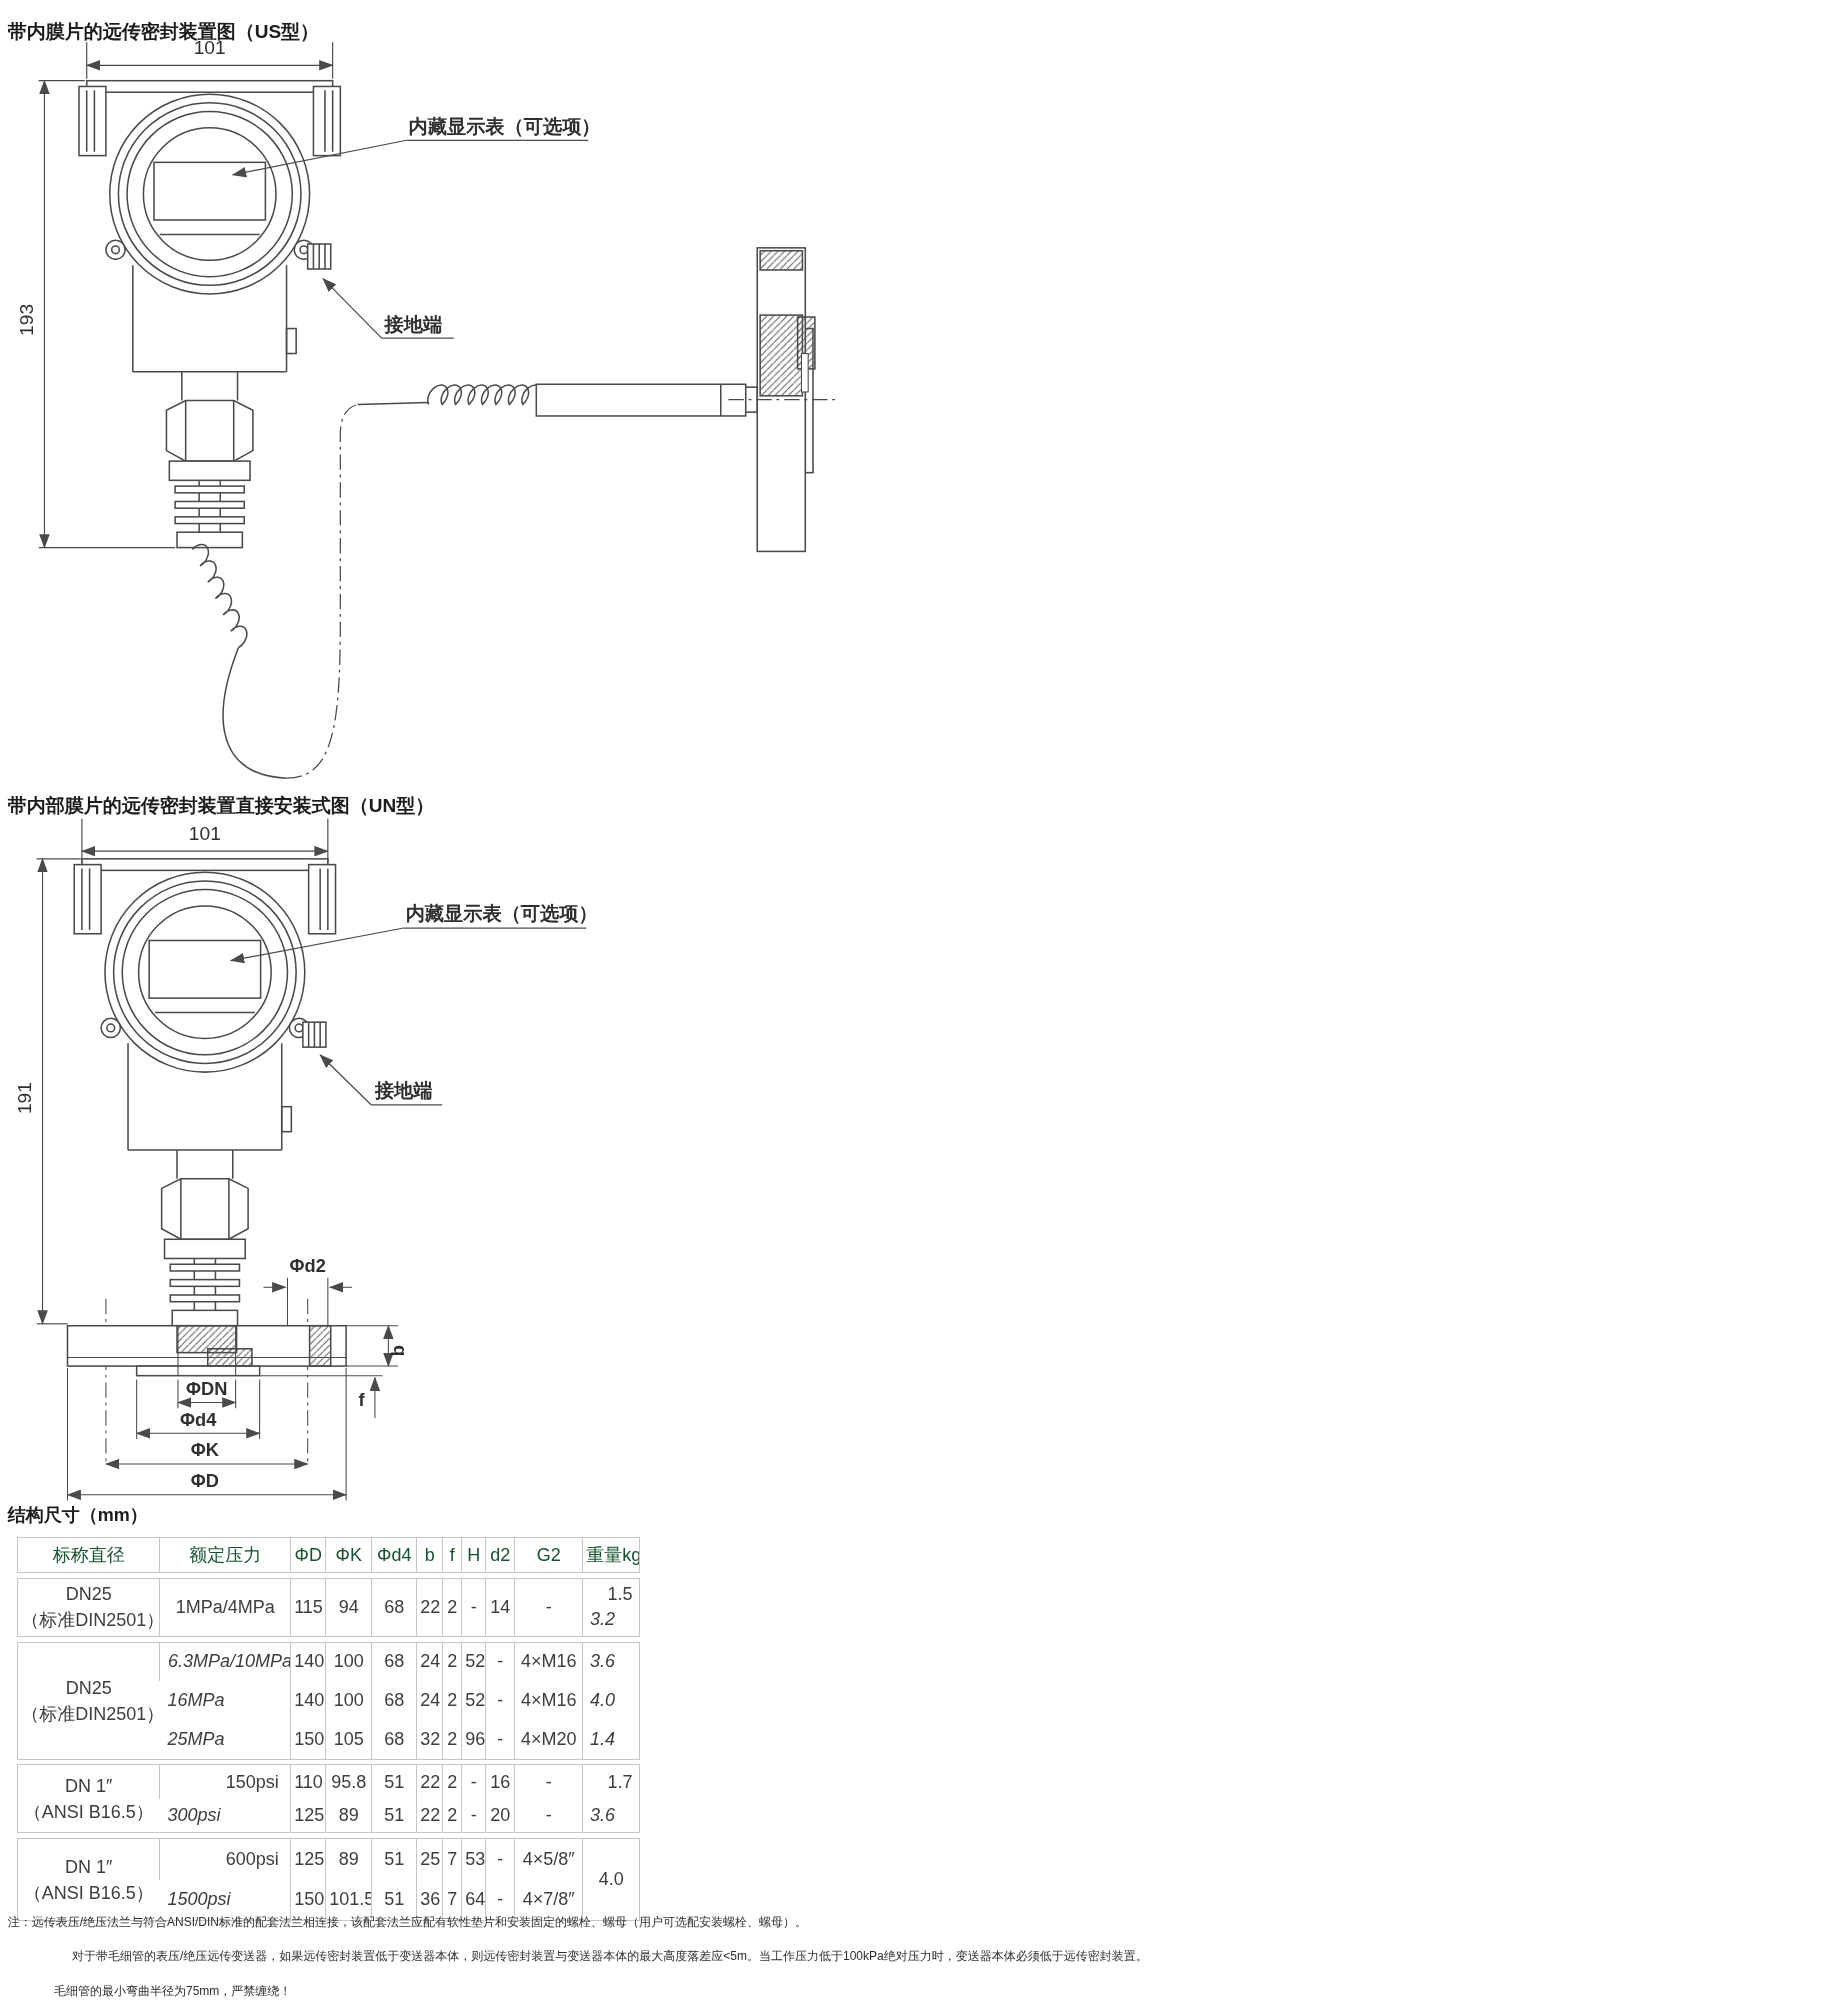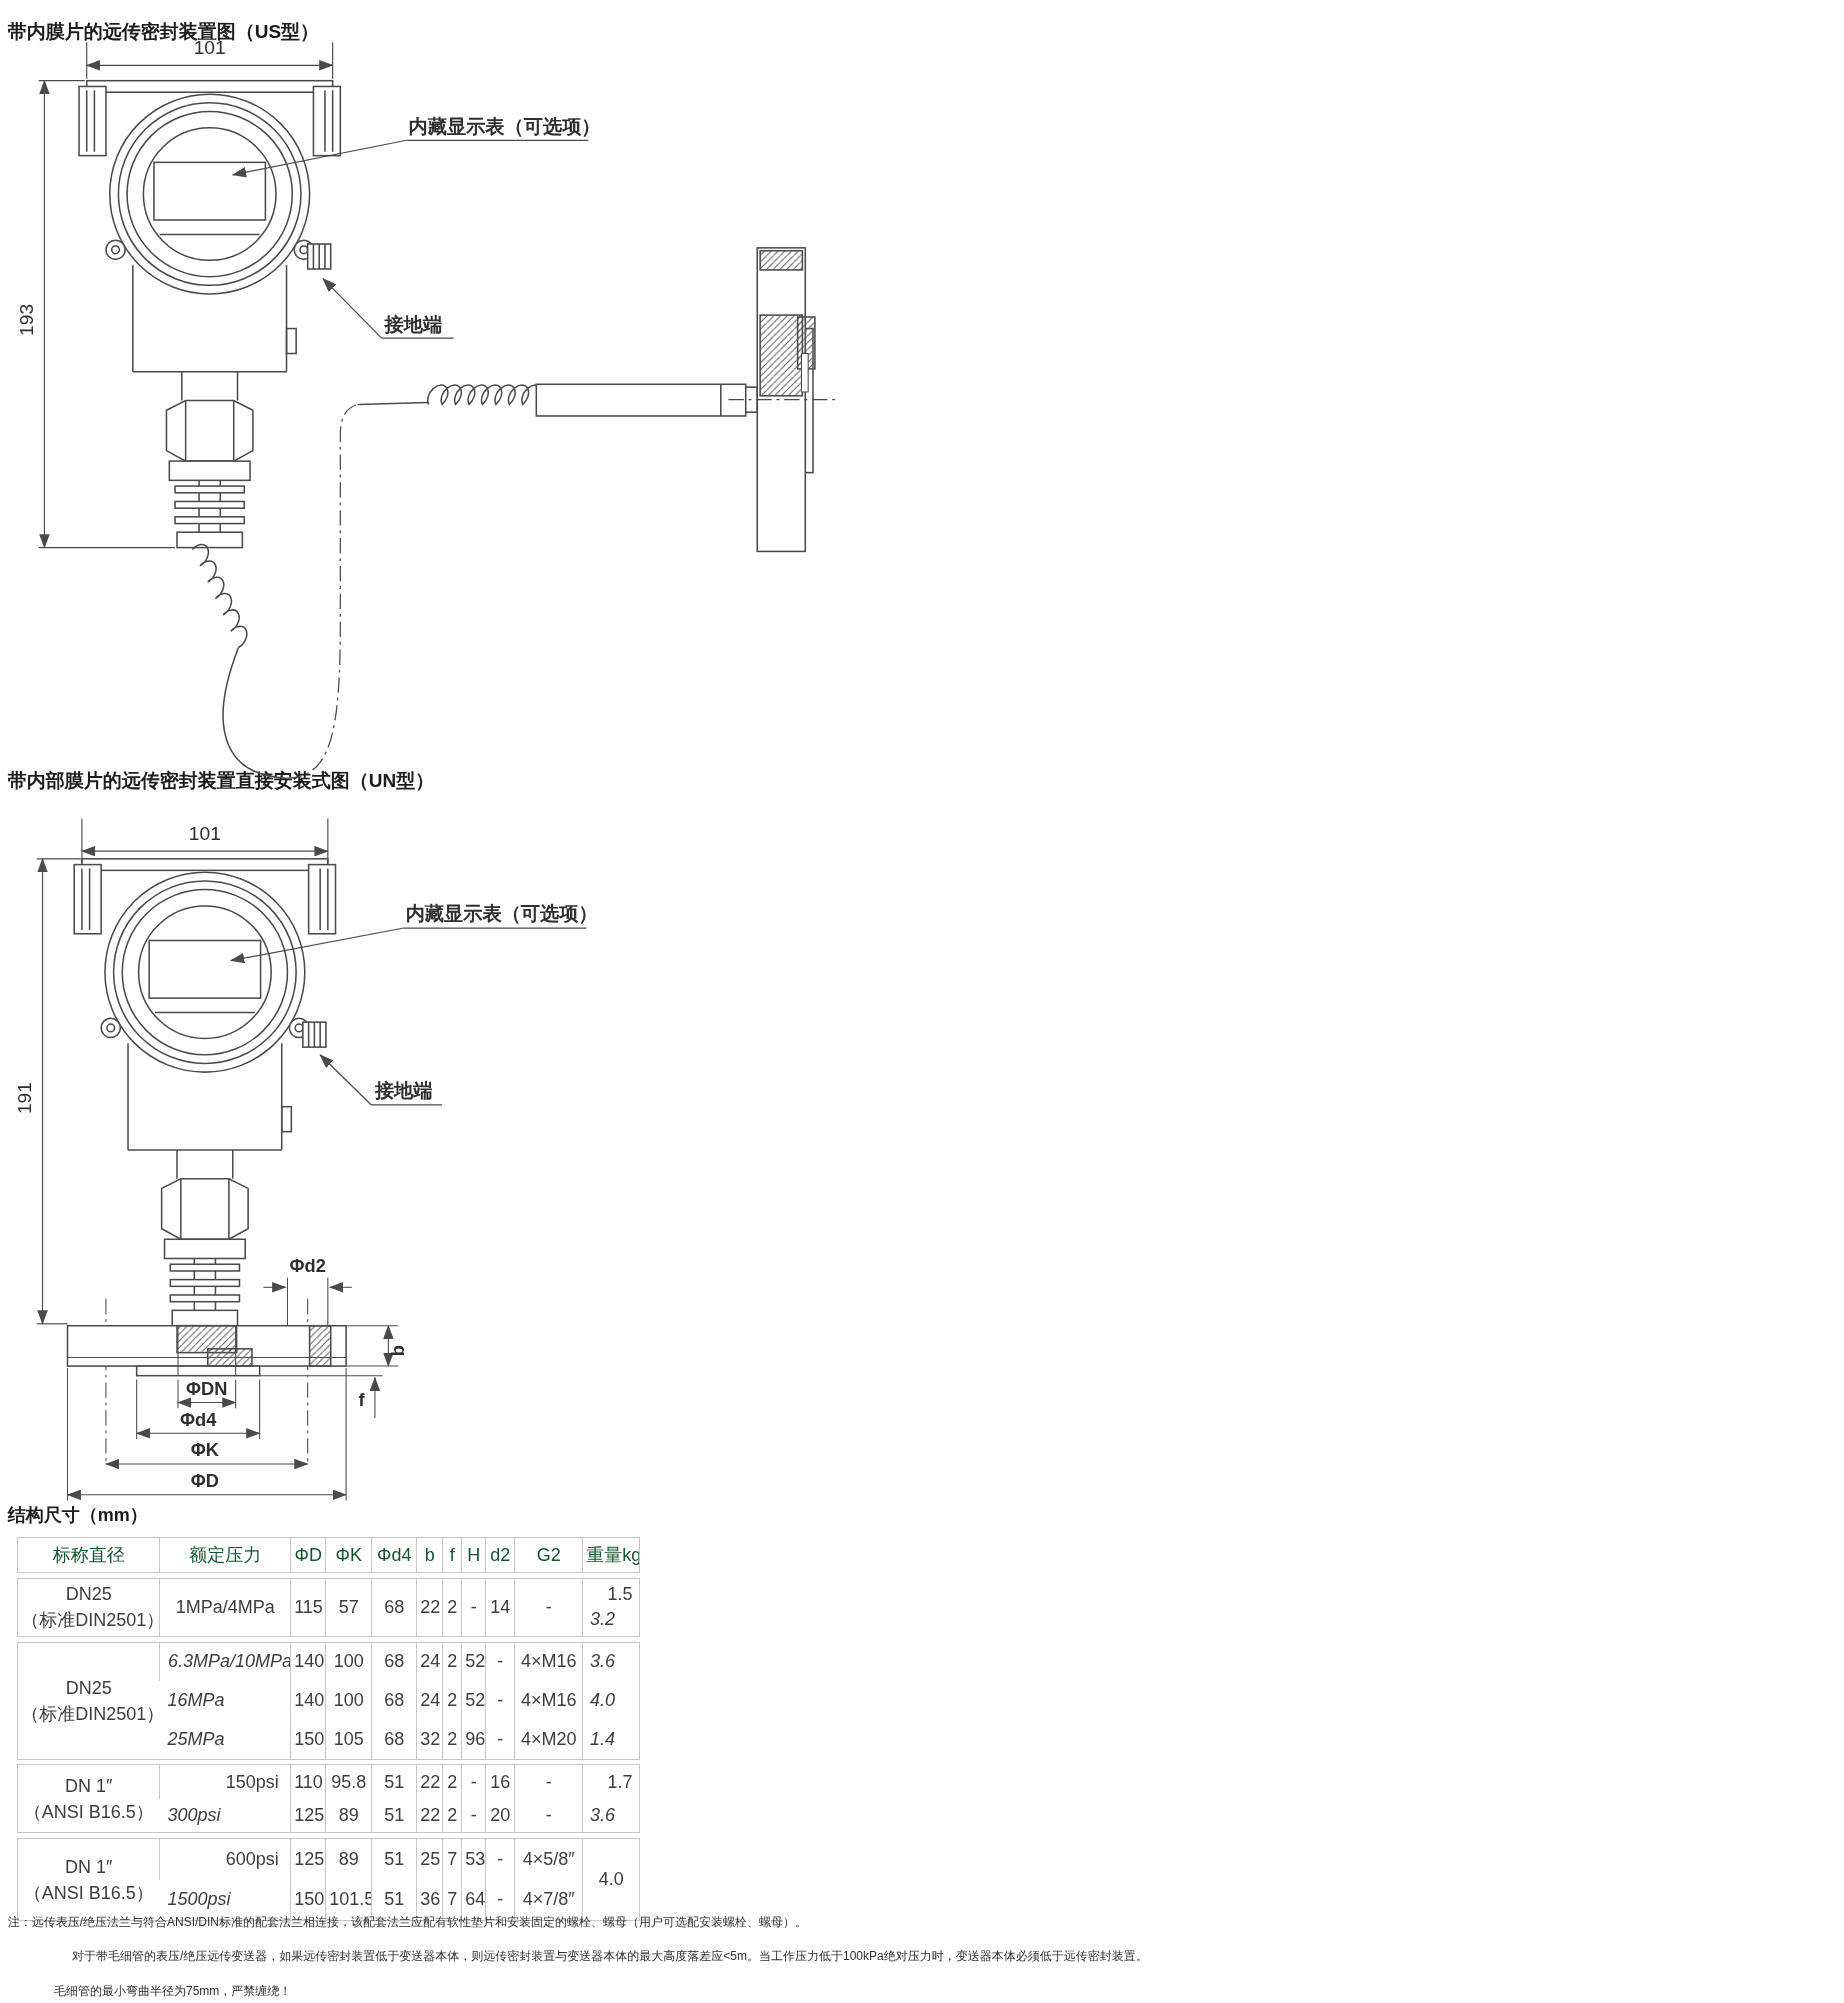--- a/index.html
+++ b/index.html
@@ -23,21 +23,21 @@
   #dim-table .al-r{text-align:right;padding-right:11.5px;}
   #dim-table .dia div{line-height:26px;}
   #dim-table .wl{line-height:25px;padding:0 3.8px;}
   #dim-table .wl.al-l{text-align:left;}
   #dim-table .wl.al-r{text-align:right;}
 </style>
 </head>
 <body>
 
 <div class="abs sec-title" style="left:7.7px;top:19px;">带内膜片的远传密封装置图（US型）</div>
-<div class="abs sec-title" style="left:7.7px;top:768px;">带内部膜片的远传密封装置直接安装式图（UN型）</div>
+<div class="abs sec-title" style="left:7.7px;top:793px;">带内部膜片的远传密封装置直接安装式图（UN型）</div>
 <div class="abs sec-title" style="left:7.7px;top:1503px;font-size:18px;">结构尺寸（mm）</div>
 
 <svg class="abs" style="left:0;top:0;" width="1845" height="2003" viewBox="0 0 1920 2085">
   <defs>
     <marker id="ah" markerUnits="userSpaceOnUse" markerWidth="15" markerHeight="11" refX="14" refY="5.5" orient="auto">
       <path d="M0,0 L15,5.5 L0,11 z" fill="#4a4a4a"></path>
     </marker>
     <marker id="ahs" markerUnits="userSpaceOnUse" markerWidth="15" markerHeight="11" refX="14" refY="5.5" orient="auto-start-reverse">
       <path d="M0,0 L15,5.5 L0,11 z" fill="#4a4a4a"></path>
     </marker>
@@ -263,21 +263,21 @@
         <col style="width:57px">
       </colgroup>
       <tbody>
         <tr style="height:58px;">
           <td class="dia" rowspan="1">
             <div>DN25</div>
             <div>（标准DIN2501）</div>
           </td>
           <td class="">1MPa/4MPa</td>
           <td class="">115</td>
-          <td class="">57</td>
+          <td class="">94</td>
           <td class="">68</td>
           <td class="">22</td>
           <td class="">2</td>
           <td class="">-</td>
           <td class="">14</td>
           <td class="">-</td>
           <td>
             <div class="wl al-r">1.5</div>
             <div class="wl al-l">3.2</div>
           </td>

